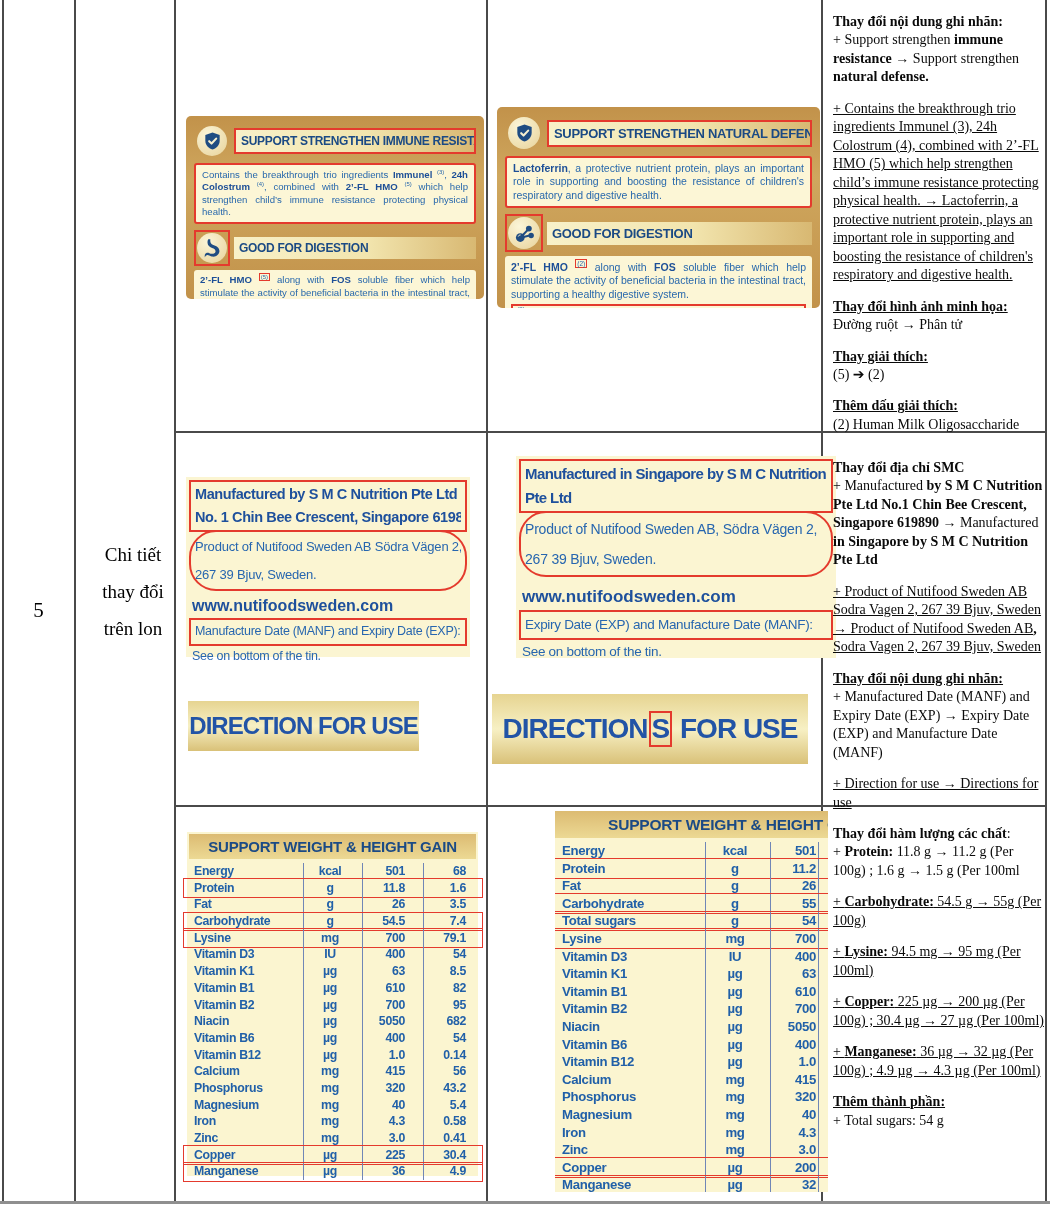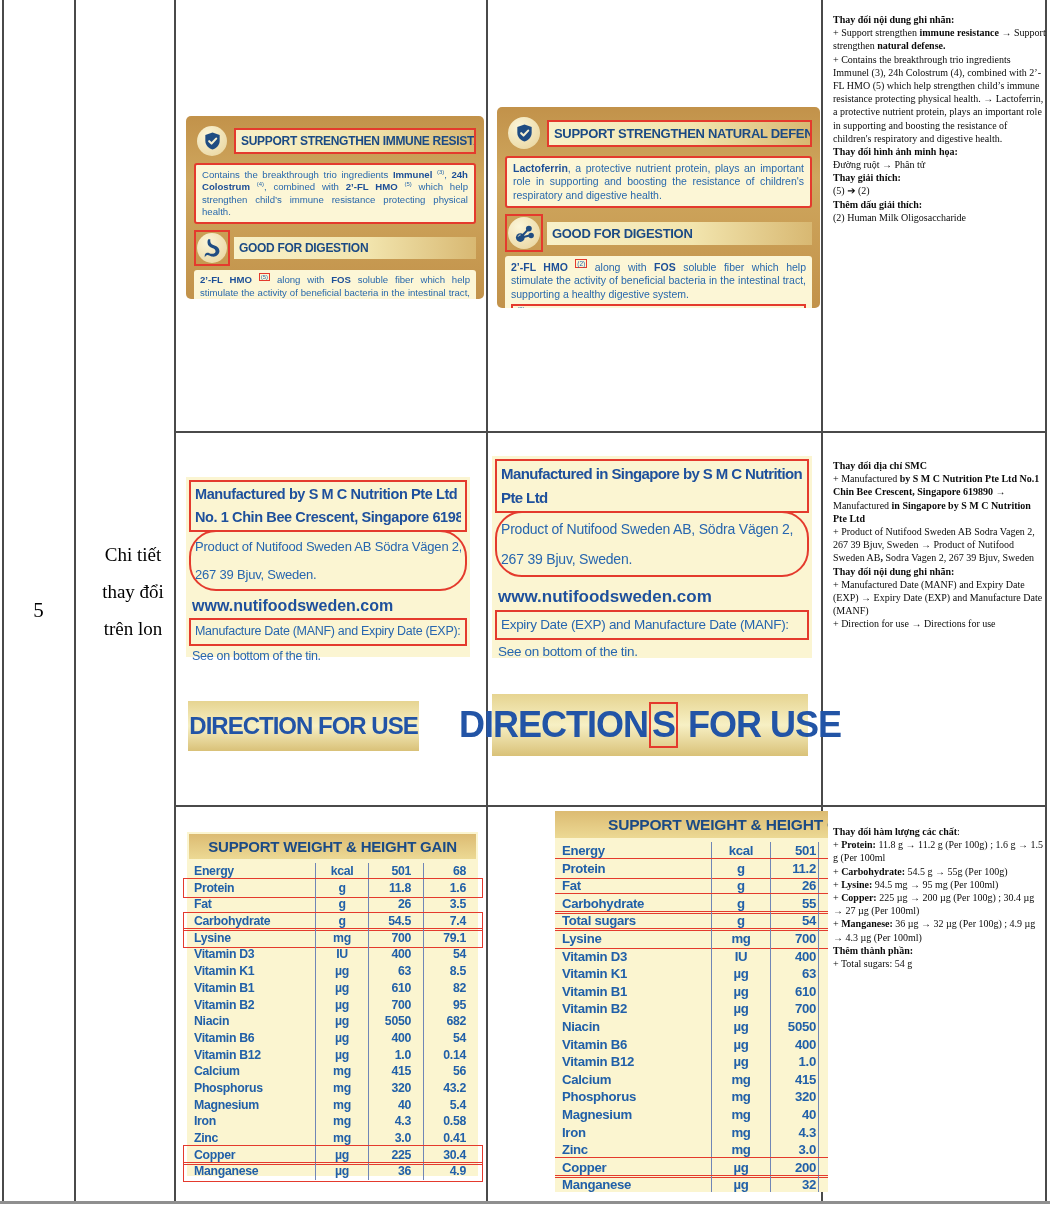--- a/index.html
+++ b/index.html
@@ -31,61 +31,61 @@
   .r1new .bodyp{font-size:10.5px;}
   .bodyp .b,.fnote .b{font-weight:bold;color:#1d4f97;}
   .bodyp sup{font-size:0.62em;}
   sup.rb{border-width:1.5px;padding:0 1px;}
   .mt6{margin-top:6px;}
   .fnote{margin-top:3px;padding:0 4px 1px;font-size:9.8px;font-style:italic;color:#2868ac;background:#fcf6d6;}
   .fnote .i{font-style:italic;}
   
   .mpanel{position:absolute;z-index:2;background:#fbf5d2;box-sizing:border-box;padding:3px 6px;font-family:"Liberation Sans",sans-serif;}
   .mold{left:186px;top:477px;width:284px;height:180px;}
-  .mnew{left:492px;top:456px;width:320px;height:202px;}
+  .mnew{left:516px;top:456px;width:320px;height:202px;}
   .mgrp.boxed{border:2px solid #e43a2d;margin-left:-3px;margin-right:-3px;padding:1px 4px;}
   .mgrp.boxed + .mgrp.boxed{margin-top:-2px;border-radius:27px;}
   .ml{color:#2766af;white-space:nowrap;overflow:hidden;}
   .mfgB{font-size:14.5px;font-weight:bold;letter-spacing:-0.4px;color:#1e509c;line-height:1.6;}
   .mfgR{font-size:13px;letter-spacing:-0.2px;line-height:2.1;}
   .mfgU{font-size:16px;font-weight:bold;color:#1e509c;margin:4px 0 1px;line-height:1.4;}
   .mfgS{font-size:12.5px;letter-spacing:-0.3px;line-height:1.7;}
   .mnew .mfgB{font-size:15px;letter-spacing:-0.6px;}
   .mnew .mfgR{font-size:14px;line-height:2.15;}
   .mnew .mfgU{font-size:17px;margin-top:8px;}
   .mnew .mfgS{font-size:13.5px;line-height:1.8;}
   
   .banner{position:absolute;z-index:2;display:flex;align-items:center;justify-content:center;background:linear-gradient(180deg,#e6d491,#f7f0c4 50%,#d9c178);color:#2254a6;font-family:"Liberation Sans",sans-serif;font-weight:bold;white-space:pre;}
   .bold{left:188px;top:701px;width:231px;height:50px;font-size:24px;letter-spacing:-1px;}
-  .bnew{left:492px;top:694px;width:316px;height:62px;font-size:36px;letter-spacing:-1px;}
+  .bnew{left:492px;top:694px;width:316px;height:70px;font-size:28px;letter-spacing:-1px;}
   .banner .rb{border-width:2.5px;padding:0 1px;margin:0 1px;}
   
   .ncard{position:absolute;z-index:2;background:#fbf5d0;box-sizing:border-box;font-family:"Liberation Sans",sans-serif;}
   .nold{left:187px;top:832px;width:291px;height:344px;}
   .nnew{left:555px;top:811px;width:273px;height:381px;overflow:hidden;}
   .nhead{background:linear-gradient(180deg,#dcbb72,#ecd994);color:#1b4a85;font-weight:bold;text-align:center;}
   .nold .nhead{height:25px;line-height:25px;font-size:15px;letter-spacing:-0.2px;margin:2px 2px 0;}
   .nnew .nhead{height:27px;line-height:27px;font-size:15.5px;text-align:left;padding-left:53px;white-space:nowrap;letter-spacing:-0.2px;}
   .nbody{padding-top:4px;}
-  .nrow{display:flex;position:relative;color:#2160a8;letter-spacing:-0.3px;font-weight:bold;}
+  .nrow{display:flex;position:relative;color:#2160a8;letter-spacing:-0.3px;font-weight:bold;gap:6px;}
   .nold .nrow{height:16.7px;line-height:16.7px;font-size:12.3px;}
   .nnew .nrow{height:17.6px;line-height:17.6px;font-size:13.2px;}
   .nn{flex:1;padding-left:7px;white-space:nowrap;overflow:hidden;}
   .nu{width:52px;text-align:center;border-left:1.3px solid #7086b6;}
   .nv{width:55px;text-align:right;padding-right:12px;border-left:1.3px solid #7086b6;box-sizing:border-box;}
   .nnew .nu{width:58px;}
   .nnew .nv{width:58px;}
   .nnew .nrow::before{content:"";position:absolute;right:9px;top:0;bottom:0;border-left:1.3px solid #7086b6;}
   .nrow.hl::after{content:"";position:absolute;left:-4px;right:-5px;top:-1.5px;bottom:-1.5px;border:1.8px solid #e43a2d;pointer-events:none;}
   .nnew .nrow.hl::after{right:-4px;}
   
-  .notes{position:absolute;left:833px;width:213px;font-family:"Liberation Serif",serif;font-size:10px;line-height:1.32;color:#0a0a0a;z-index:2;}
+  .notes{position:absolute;left:833px;width:213px;font-family:"Liberation Serif",serif;font-size:14px;line-height:1.32;color:#0a0a0a;z-index:2;}
   .n1{top:13px}.n2{top:459px}.n3{top:825px}
   .para .b{font-weight:bold;}
-  .para.gap{}
+  .para.gap{margin-top:13px;text-decoration:underline;}
   .just{text-align:justify;}
 </style>
 </head>
 <body>
 
 <div class="page">
 
   <div class="vl v1"></div>
   <div class="vl v2"></div>
   <div class="vl v3"></div>

